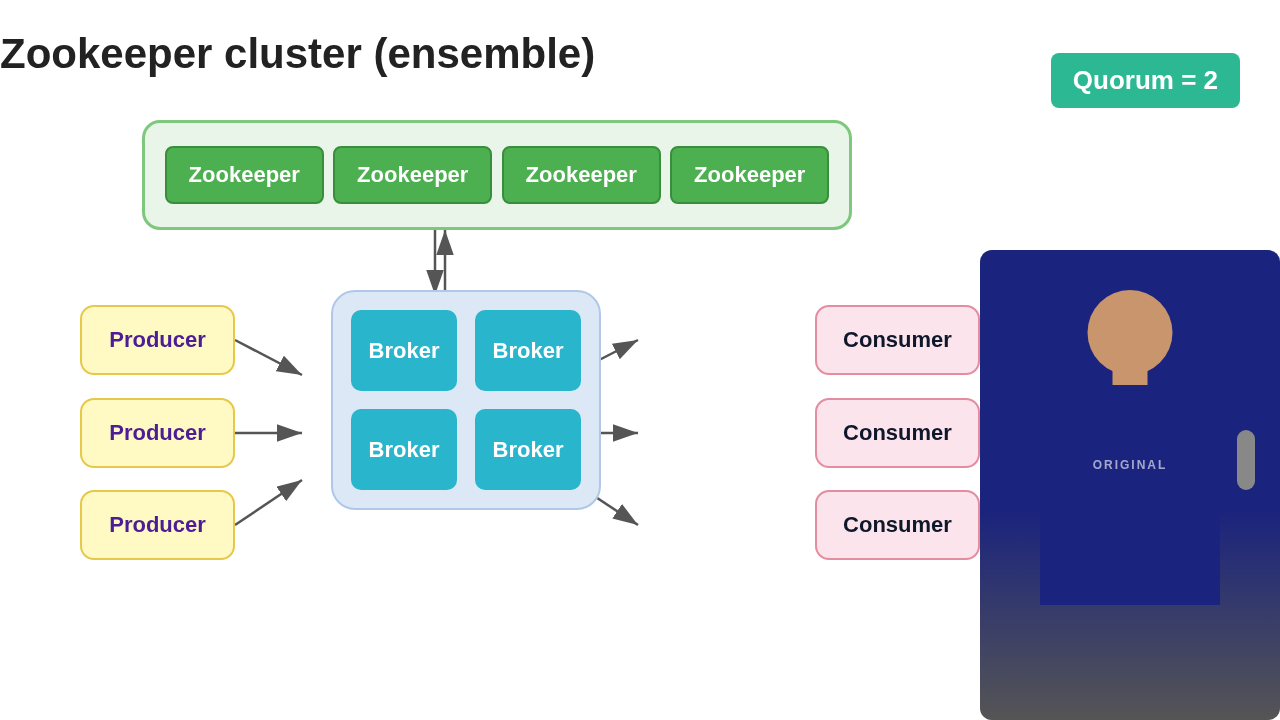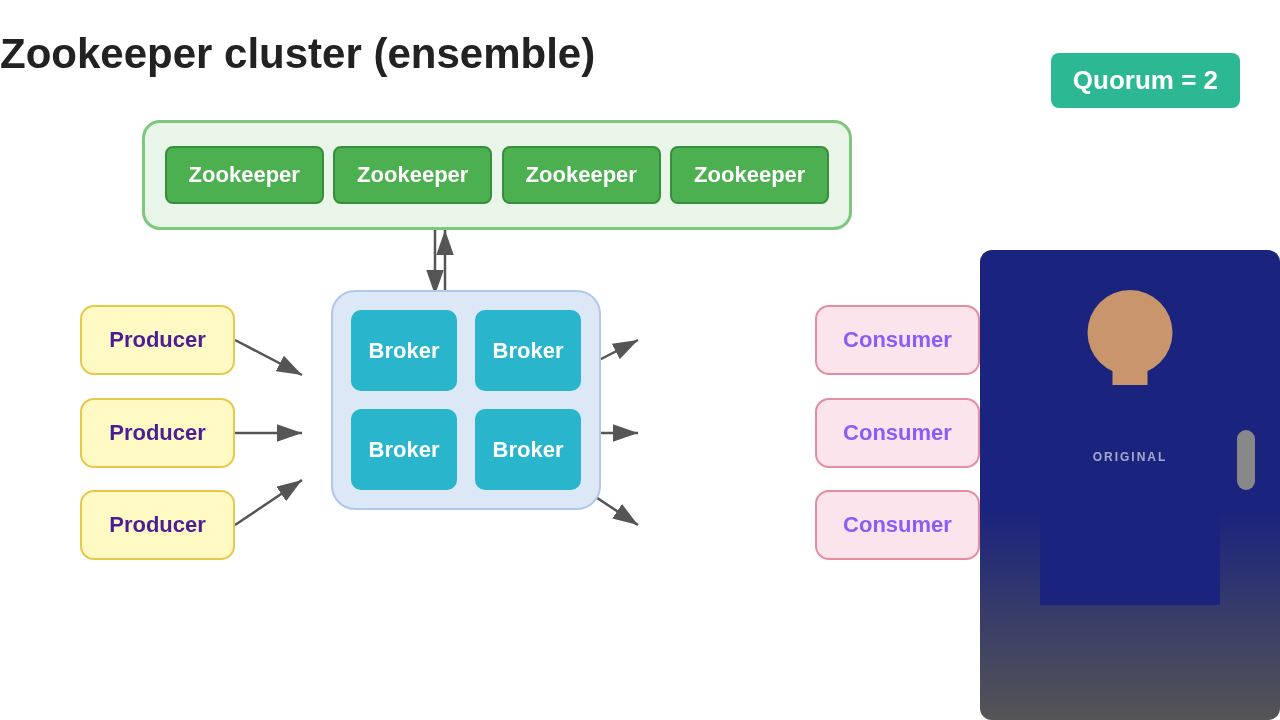--- a/index.html
+++ b/index.html
@@ -123,21 +123,21 @@
       background: #fce4ec;
       border: 2px solid #e48ca0;
       border-radius: 14px;
       width: 165px;
       height: 70px;
       display: flex;
       align-items: center;
       justify-content: center;
       font-size: 22px;
       font-weight: 600;
-      color: #8b5cf6;
+      color: #0f172a;
     }
 
     .consumer-1 { top: 185px; right: 0; }
     .consumer-2 { top: 278px; right: 0; }
     .consumer-3 { top: 370px; right: 0; }
 
     
     .arrows-svg {
       position: absolute;
       top: 0;
@@ -222,17 +222,17 @@
 
 <div class="person-area">
   <div style="width:100%;height:100%;background:linear-gradient(180deg,#1a237e 0%,#1a237e 55%,#555 100%);position:relative;">
 
     <div style="position:absolute;top:40px;left:50%;transform:translateX(-50%);width:85px;height:85px;background:#c8956c;border-radius:50%;"></div>
 
     <div style="position:absolute;top:118px;left:50%;transform:translateX(-50%);width:35px;height:25px;background:#c8956c;"></div>
 
     <div style="position:absolute;top:135px;left:50%;transform:translateX(-50%);width:180px;height:220px;background:#1a237e;border-radius:15px 15px 0 0;"></div>
 
-    <div style="position:absolute;top:200px;left:50%;transform:translateX(-50%);text-align:center;color:rgba(255,255,255,0.6);font-size:12px;font-weight:bold;letter-spacing:2px;">ORIGINAL</div>
+    <div style="position:absolute;top:208px;left:50%;transform:translateX(-50%);text-align:center;color:rgba(255,255,255,0.6);font-size:12px;font-weight:bold;letter-spacing:2px;">ORIGINAL</div>
 
     <div style="position:absolute;top:180px;right:25px;width:18px;height:60px;background:#888;border-radius:9px;"></div>
   </div>
 </div>
 
 </body></html>

